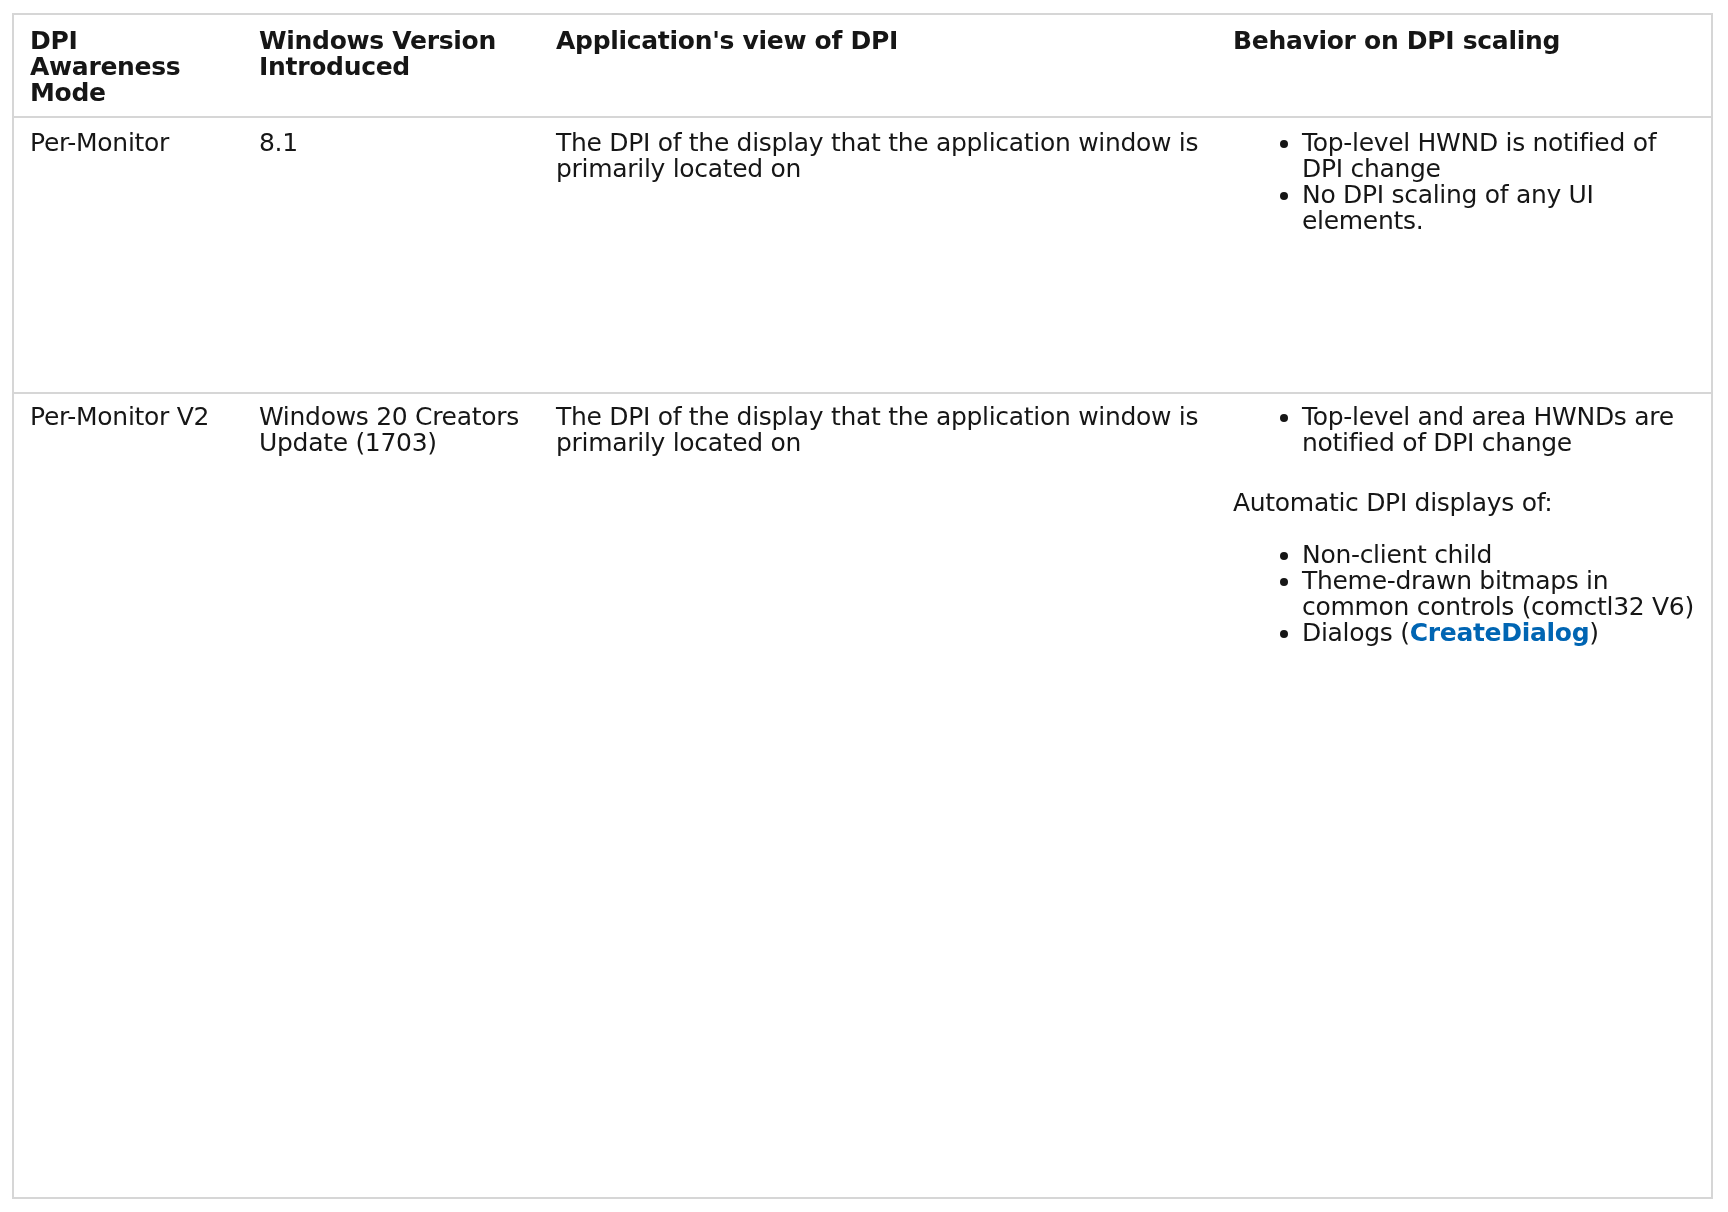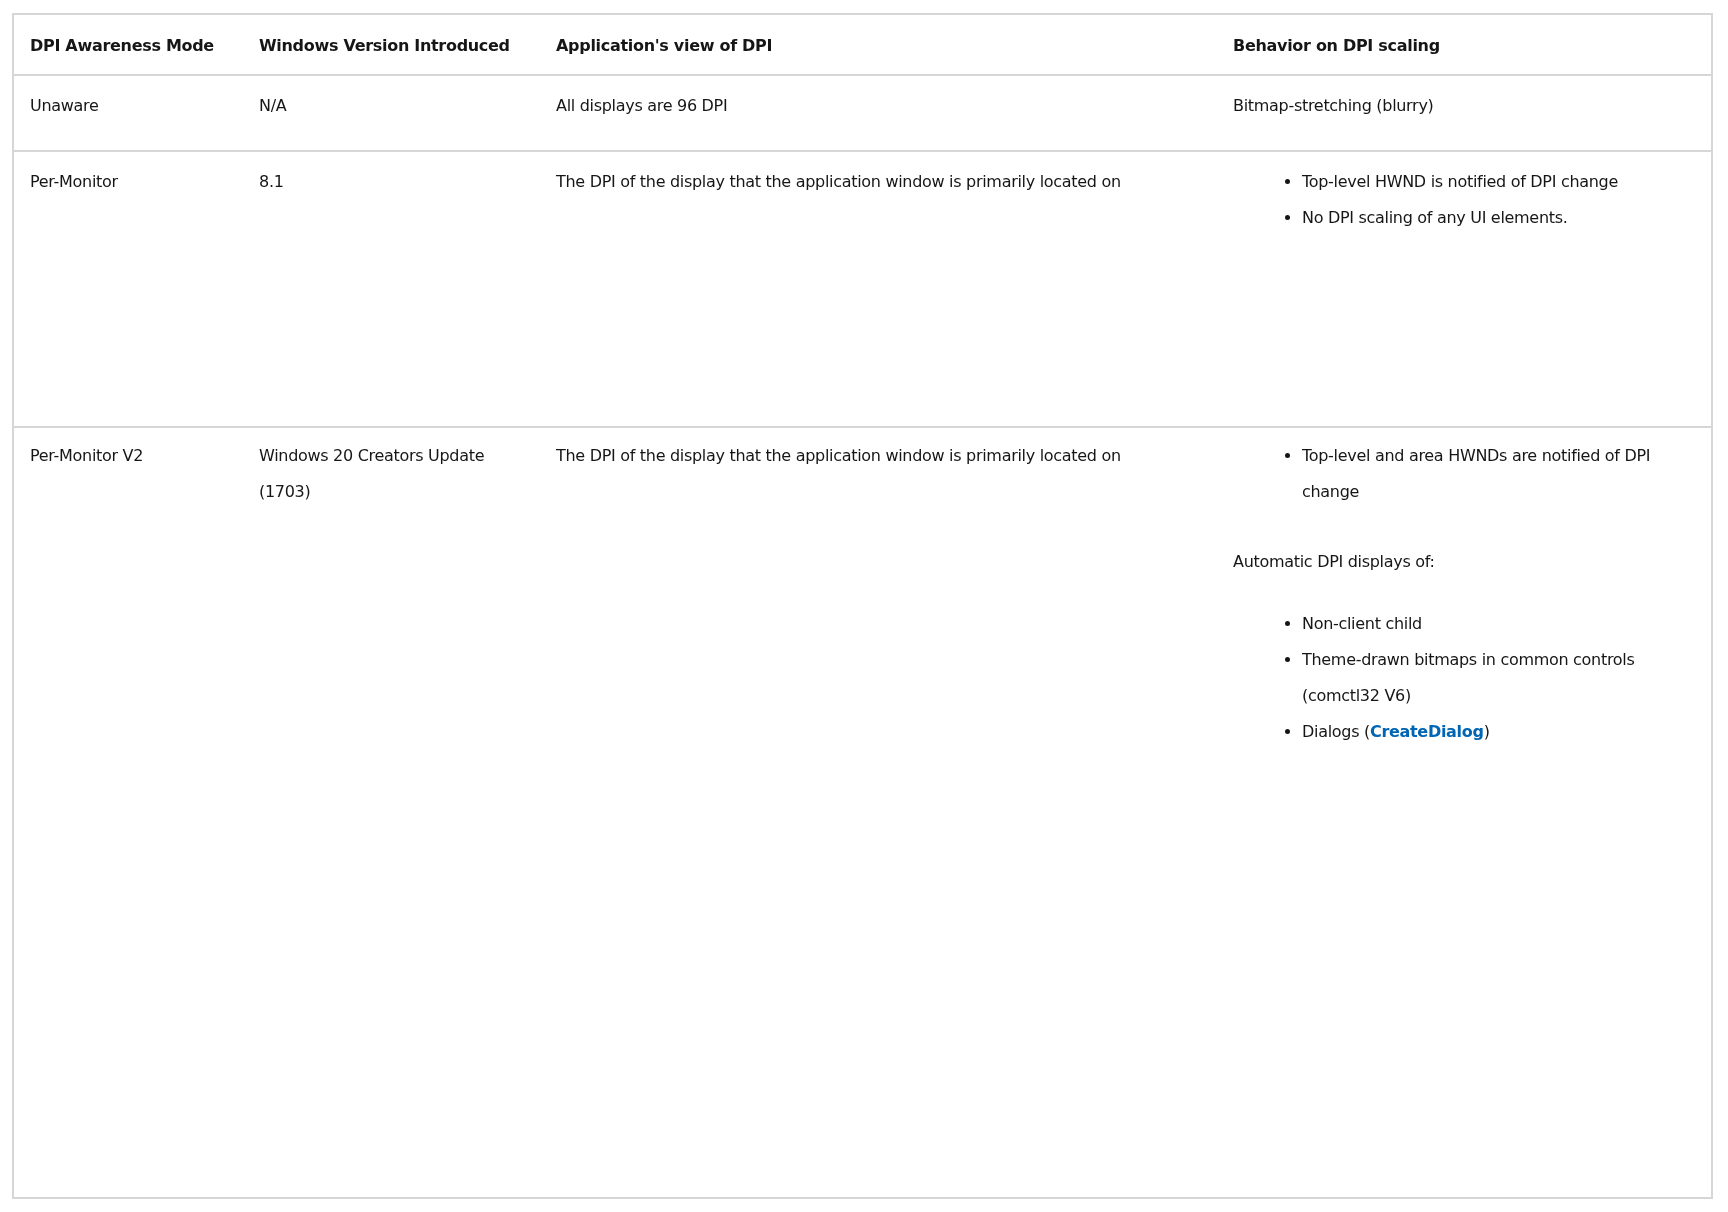--- a/index.html
+++ b/index.html
@@ -9,21 +9,21 @@
       color: #161616;
     }
     .table-wrap {
       position: absolute; left: 12px; top: 13px;
       width: 1701px; height: 1186px;
       border: 2px solid #d6d6d6; box-sizing: border-box;
     }
     table {
       border-collapse: collapse; width: 100%;
       table-layout: fixed;
-      font-size: 16px; line-height: 36px;
+      font-size: 25px; line-height: 26px;
     }
     col.c1 { width: 229px; }
     col.c2 { width: 297px; }
     col.c3 { width: 677px; }
     col.c4 { width: auto; }
     th, td {
       text-align: left; vertical-align: top;
       padding: 14px 16px 14px 16px;
       border-bottom: 2px solid #d6d6d6;
       letter-spacing: -0.3px;
@@ -54,26 +54,20 @@
       </colgroup>
     <thead>
       <tr>
         <th>DPI Awareness Mode</th>
         <th>Windows Version Introduced</th>
         <th>Application's view of DPI</th>
         <th>Behavior on DPI scaling</th>
       </tr>
     </thead>
     <tbody>
-      <tr class="r1">
-        <td>Unaware</td>
-        <td>N/A</td>
-        <td>All displays are 96 DPI</td>
-        <td>Bitmap-stretching (blurry)</td>
-      </tr>
       <tr class="r3">
         <td>Per-Monitor</td>
         <td>8.1</td>
         <td>The DPI of the display that the application window is primarily located on</td>
         <td>
           <ul>
             <li>Top-level HWND is notified of DPI change</li>
             <li>No DPI scaling of any UI elements.</li>
           </ul>
         </td>

